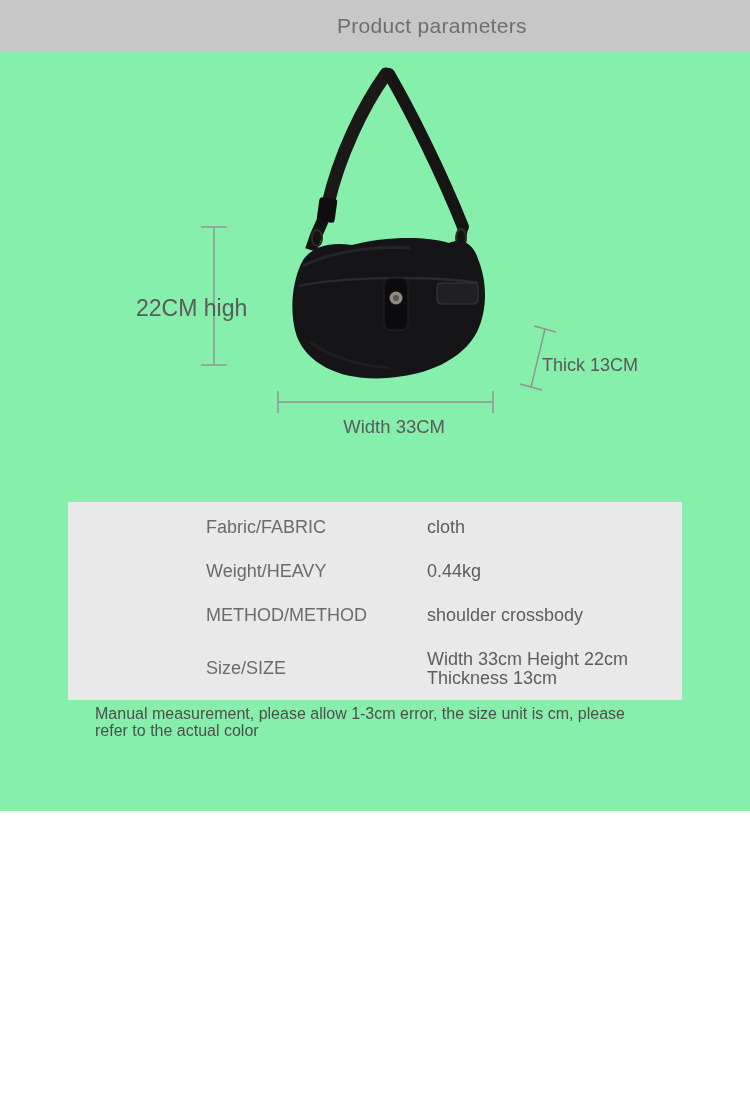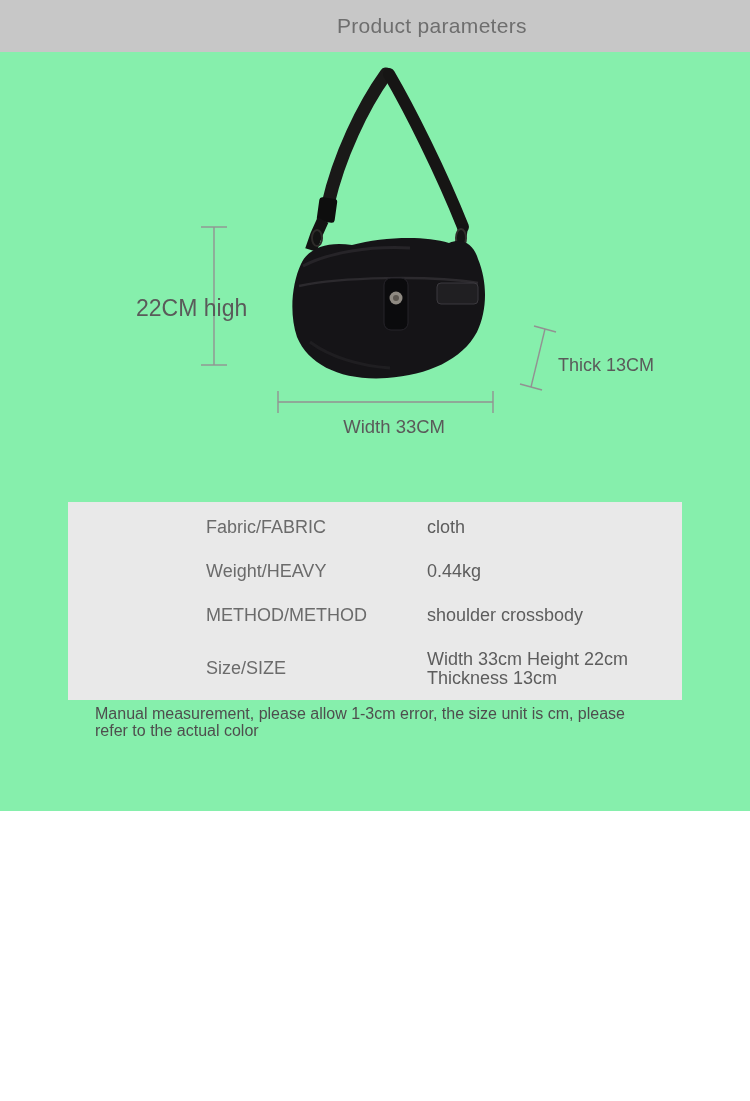--- a/index.html
+++ b/index.html
@@ -14,21 +14,21 @@
   }
   .title-bar { top:0; height:52px; font-size:21px; letter-spacing:0.3px; }
   .color-bar { top:795px; height:54px; font-size:20px; letter-spacing:0.2px; }
 
   
   .figure-area { position:absolute; top:52px; left:0; width:750px; height:448px; }
   .figure-area svg { position:absolute; left:0; top:0; width:750px; height:448px; }
   .dim { position:absolute; color:#5a5a5a; white-space:nowrap; }
   .dim-height { left:126px; top:246px; font-size:23px; line-height:20px;margin-left:10px; }
   .dim-width  { left:325px; top:365px; width:120px; text-align:right; font-size:18.5px; line-height:20px; }
-  .dim-thick  { left:542px; top:303px; font-size:18px; line-height:20px;margin-left:16px; }
+  .dim-thick  { left:542px; top:303px; font-size:18px; line-height:20px; }
 
   
   .params-panel { position:absolute; left:68px; top:502px; width:614px; height:198px; background:#e9e9e9; }
   .param-row { position:absolute; left:0; width:614px; height:0; }
   .row-1 { top:15px; } .row-2 { top:59px; } .row-3 { top:103px; } .row-4 { top:156px; }
   .param-label { position:absolute; left:138px; top:0; font-size:18px; color:#6b6b6b; white-space:nowrap; }
   .param-value { position:absolute; left:359px; top:1px; width:250px; font-size:18px; line-height:19px; color:#5d5d5d; }
   .row-4 .param-value { top:-8px; }
 
   .note {

